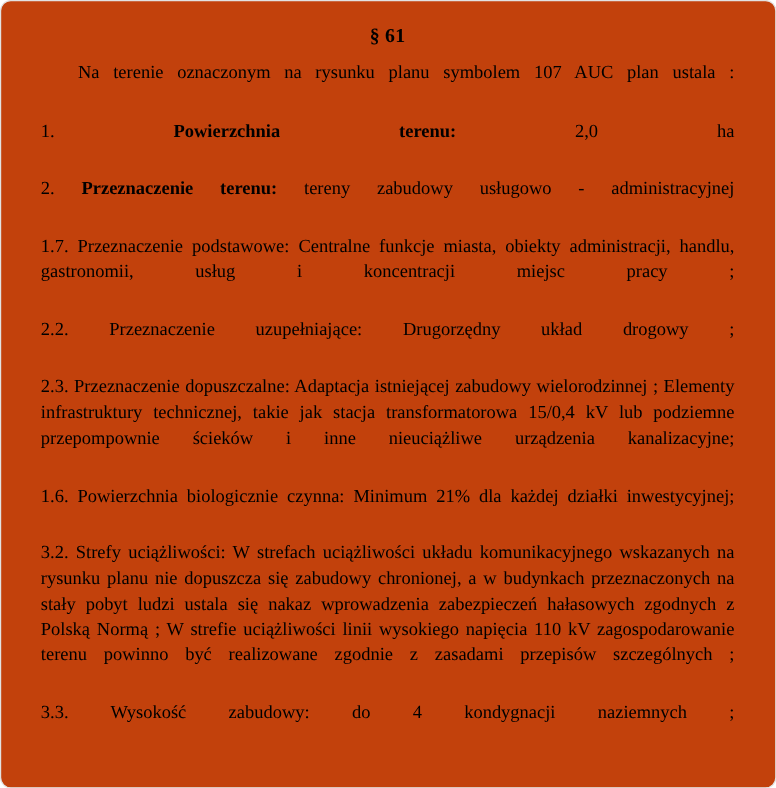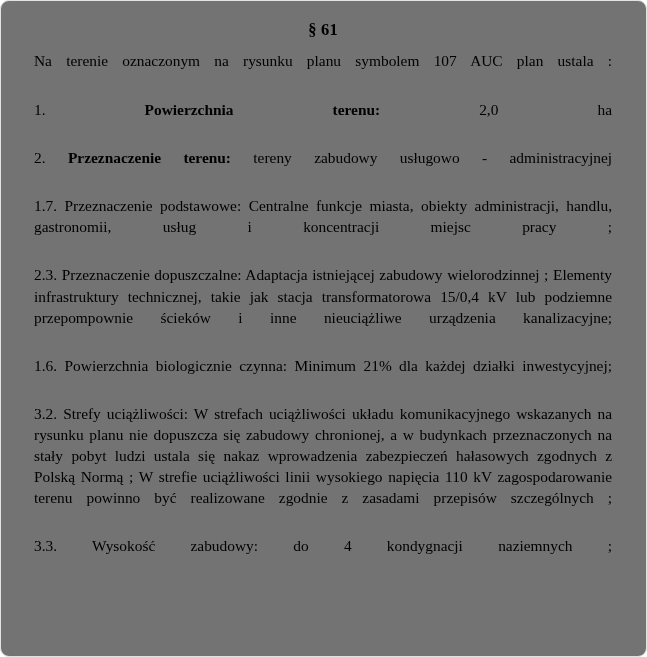--- a/index.html
+++ b/index.html
@@ -13,21 +13,21 @@
     overflow: hidden;
     font-family: "Liberation Serif", "DejaVu Serif", serif;
     color: #000000;
   }
 
   .page {
     position: relative;
     box-sizing: border-box;
     width: 647px;
     height: 657px;
-    background: #737373;
+    background: #c2410c;
     border: 1px solid #e2e2e2;
     border-radius: 9px;
     padding: 14px 34px 0 33px;
   }
 
   .doc-heading {
     text-align: center;
     font-weight: bold;
     font-size: 16.5px;
     line-height: 22px;
@@ -46,20 +46,21 @@
 
   
   .para::after {
     content: "";
     display: inline-block;
     width: 100%;
   }
 
   .lead {
     margin-bottom: 7px;
+    margin-left: 31px;
   }
 
   b {
     font-weight: bold;
     font-family: Liberation Serif, serif;
   }
 
   .num {
     font-weight: normal;
   }
@@ -85,20 +86,24 @@
       <span class="num">2.</span>
       <b>Przeznaczenie terenu:</b>
       <span>tereny zabudowy usługowo - administracyjnej</span>
     </p>
 
     <p class="para">
       <span class="num">1.7.</span>
       <span>Przeznaczenie podstawowe: Centralne funkcje miasta, obiekty administracji, handlu, gastronomii, usług i koncentracji miejsc pracy ;</span>
     </p>
 
+    <p class="para">
+      <span class="num">2.2.</span>
+      <span>Przeznaczenie uzupełniające: Drugorzędny układ drogowy ;</span>
+    </p>
 
     <p class="para">
       <span class="num">2.3.</span>
       <span>Przeznaczenie dopuszczalne: Adaptacja istniejącej zabudowy wielorodzinnej ; Elementy infrastruktury technicznej, takie jak stacja transformatorowa 15/0,4 kV lub podziemne przepompownie ścieków i inne nieuciążliwe urządzenia kanalizacyjne;</span>
     </p>
 
 
     <p class="para">
       <span class="num">1.6.</span>
       <span>Powierzchnia biologicznie czynna: Minimum 21% dla każdej działki inwestycyjnej;</span>

